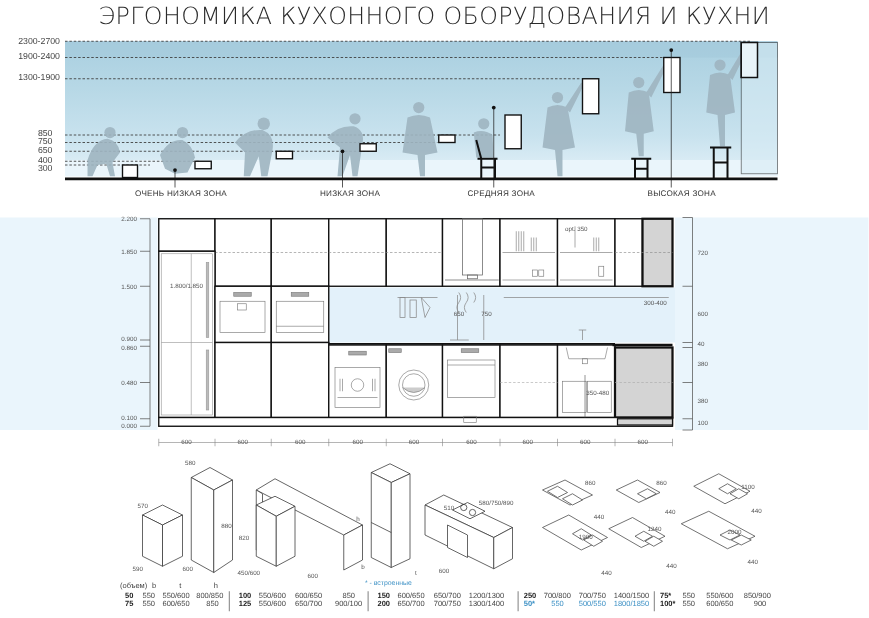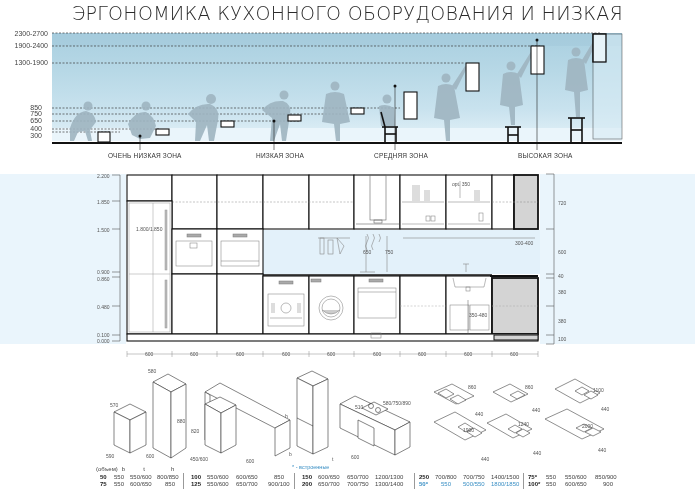--- a/index.html
+++ b/index.html
@@ -13,21 +13,21 @@
   .tbl { position:absolute; font-size:6px; color:#444; white-space:nowrap; }
   .tbl b { color:#222; }
   .tbl .blue { color:#3a8fc4; }
   .tbl .blue b { color:#3a8fc4; }
   .cell { display:inline-block; }
   .note { position:absolute; font-size:5.5px; color:#3a8fc4; }
 </style>
 </head>
 <body>
 
-<div class="title">ЭРГОНОМИКА КУХОННОГО ОБОРУДОВАНИЯ И НИЗКАЯ</div>
+<div class="title">ЭРГОНОМИКА КУХОННОГО ОБОРУДОВАНИЯ И КУХНИ</div>
 
 <div class="abs" style="left:0;top:28px;width:695px;height:135px;">
   <svg width="695" height="135" viewBox="0 28 695 135" style="position:absolute;left:0;top:0;">
     <defs>
       <linearGradient id="zg" x1="0" y1="0" x2="0" y2="1">
         <stop offset="0" stop-color="#a9cfe0"></stop>
         <stop offset="0.35" stop-color="#b7d8e6"></stop>
         <stop offset="0.7" stop-color="#c8e2ee"></stop>
         <stop offset="1" stop-color="#e3f1f8"></stop>
       </linearGradient>

